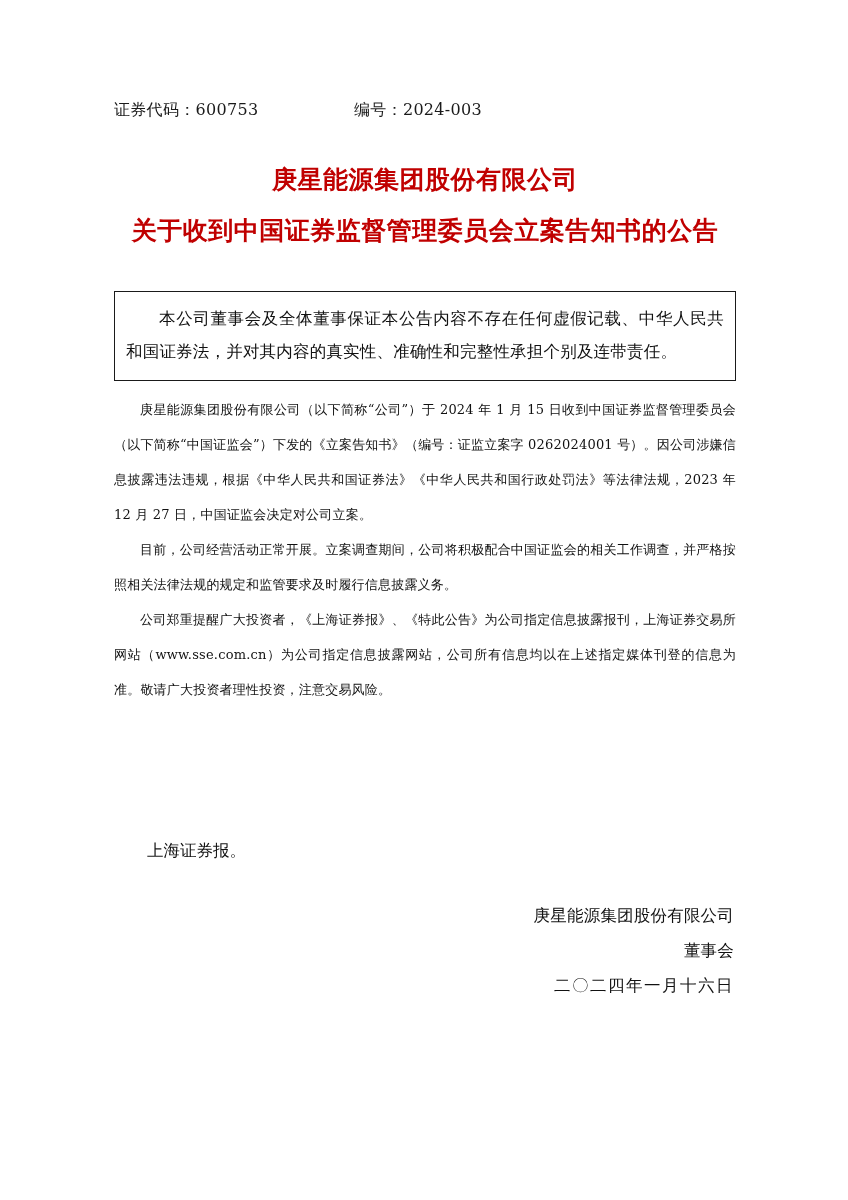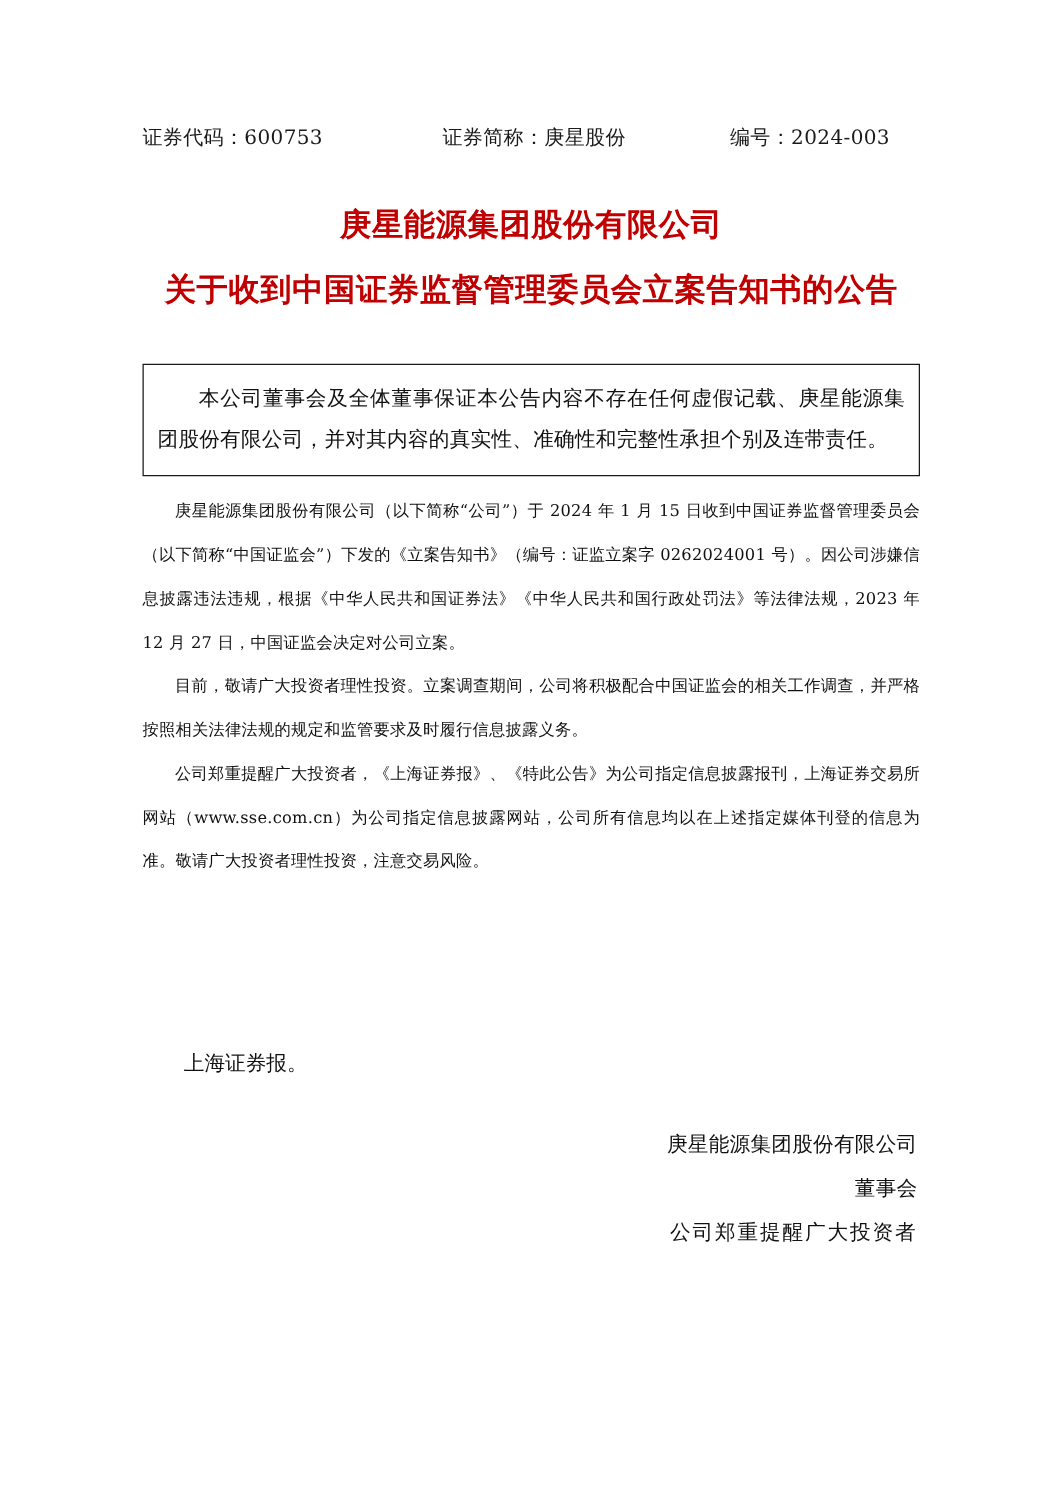--- a/index.html
+++ b/index.html
@@ -58,21 +58,21 @@
   .title-line1 {
     color: #c00000;
     font-family: "DejaVu Sans", "Liberation Sans", sans-serif;
     font-weight: bold;
     font-size: 25px;
     letter-spacing: 0.5px;
     line-height: 40px;
   }
   .title-line2 {
     color: #c00000;
-    font-family: Liberation Serif, serif;
+    font-family: Liberation Mono, monospace;
     font-weight: bold;
     font-size: 25px;
     letter-spacing: 0.5px;
     line-height: 40px;
     margin-top: 13px;
   }
 
   
   .disclaimer {
     position: absolute;
@@ -137,41 +137,40 @@
 </style>
 </head>
 <body>
 
 <div class="page">
 
   <div class="content">
 
     <div class="meta-row">
       <span class="meta-code">证券代码：600753</span>
-      <span class="meta-abbr">证券简称：庚星股份</span>
       <span class="meta-number">编号：2024-003</span>
     </div>
 
     <div class="title-block">
       <div class="title-line1">庚星能源集团股份有限公司</div>
       <div class="title-line2">关于收到中国证券监督管理委员会立案告知书的公告</div>
     </div>
 
     <div class="disclaimer">
-      <p>本公司董事会及全体董事保证本公告内容不存在任何虚假记载、庚星能源集团股份有限公司，并对其内容的真实性、准确性和完整性承担个别及连带责任。</p>
+      <p>本公司董事会及全体董事保证本公告内容不存在任何虚假记载、中华人民共和国证券法，并对其内容的真实性、准确性和完整性承担个别及连带责任。</p>
     </div>
 
     <div class="body-text">
       <p>庚星能源集团股份有限公司（以下简称“公司”）于 2024 年 1 月 15 日收到中国证券监督管理委员会（以下简称“中国证监会”）下发的《立案告知书》（编号：证监立案字 0262024001 号）。因公司涉嫌信息披露违法违规，根据《中华人民共和国证券法》《中华人民共和国行政处罚法》等法律法规，2023 年 12 月 27 日，中国证监会决定对公司立案。</p>
-      <p>目前，敬请广大投资者理性投资。立案调查期间，公司将积极配合中国证监会的相关工作调查，并严格按照相关法律法规的规定和监管要求及时履行信息披露义务。</p>
+      <p>目前，公司经营活动正常开展。立案调查期间，公司将积极配合中国证监会的相关工作调查，并严格按照相关法律法规的规定和监管要求及时履行信息披露义务。</p>
       <p>公司郑重提醒广大投资者，《上海证券报》、《特此公告》为公司指定信息披露报刊，上海证券交易所网站（www.sse.com.cn）为公司指定信息披露网站，公司所有信息均以在上述指定媒体刊登的信息为准。敬请广大投资者理性投资，注意交易风险。</p>
     </div>
 
     <div class="closing">上海证券报。</div>
 
     <div class="signature">
       <span class="sig-line">庚星能源集团股份有限公司</span>
       <span class="sig-line">董事会</span>
-      <span class="sig-line sig-date">公司郑重提醒广大投资者</span>
+      <span class="sig-line sig-date">二〇二四年一月十六日</span>
     </div>
 
   </div>
 </div>
 
 </body></html>

